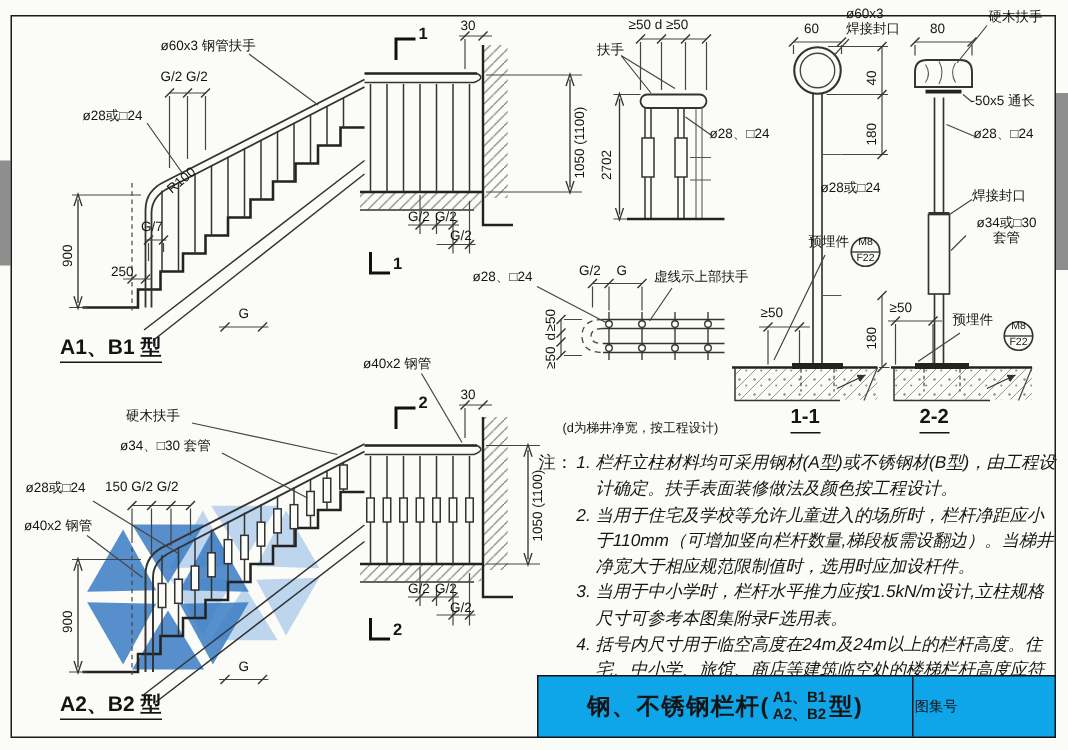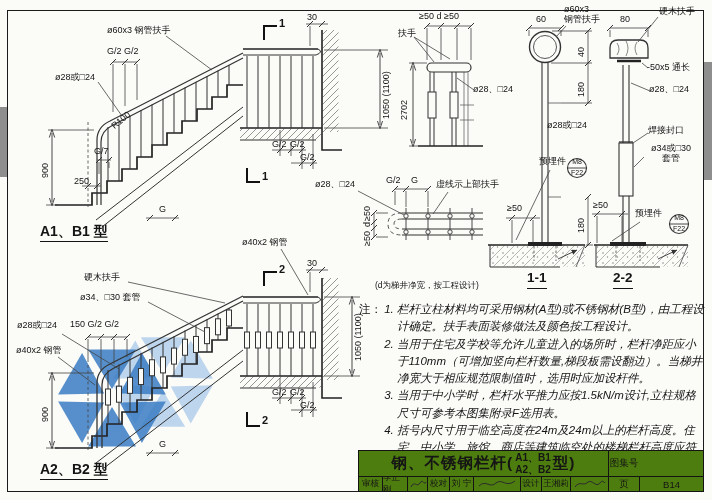--- a/index.html
+++ b/index.html
@@ -18,21 +18,21 @@
   .ann.b{font-weight:bold;}
   .ann.u{border-bottom:1.5px solid #141414;padding-bottom:2px;}
   
   .notes{position:absolute;left:359px;top:301px;width:345px;z-index:3;
          font-size:11.5px;line-height:17.3px;}
   .notes-prefix{position:absolute;left:0;top:0;}
   #notes-list{margin:0 0 0 22px;padding-left:16px;}
   #notes-list li{margin:0;padding:0;font-style:italic;}
   
   .tb{position:absolute;left:358px;top:450px;width:346px;height:42px;z-index:4;
-      border:1.5px solid #141414;box-sizing:border-box;background:#4d7c0f;display:flex;flex-direction:column;}
+      border:1.5px solid #141414;box-sizing:border-box;background:#0ea5e9;display:flex;flex-direction:column;}
   .tb-r1{display:flex;flex:1;min-height:0;}
   .tb-r2{display:flex;height:14px;border-top:1px solid #141414;font-size:8.5px;align-items:stretch;}
   .tb-cell{border-left:1px solid #141414;display:flex;align-items:center;justify-content:center;
            box-sizing:border-box;overflow:hidden;}
   .tb-cell:first-child{border-left:none;}
   .tb-title{flex:0 0 249px;display:flex;align-items:center;justify-content:center;gap:2px;box-sizing:border-box;}
   .tb-main{font-size:15.5px;font-weight:700;letter-spacing:1px;}
   .tb-types{display:flex;flex-direction:column;font-size:10px;font-weight:700;line-height:1.15;text-align:center;}
   .tb-lab1{flex:0 0 31px;font-size:9.5px;}
   .tb-val1{flex:1;font-size:12.5px;letter-spacing:1px;font-weight:600;}
@@ -351,21 +351,21 @@
       <div class="ann" style="left: 242px; top: 238px;">ø40x2 钢管</div>
       <div class="ann b" style="left: 279px; top: 263px; font-size: 11px;">2</div>
       <div class="ann" style="left: 307px; top: 259px;">30</div>
       <div class="ann" style="left: 354px; top: 361px; transform: rotate(-90deg);">1050 (1100)</div>
       <div class="ann" style="left: 272px; top: 388px;">G/2</div>
       <div class="ann" style="left: 290px; top: 388px;">G/2</div>
       <div class="ann" style="left: 300px; top: 401px;">G/2</div>
       <div class="ann b" style="left: 262px; top: 414px; font-size: 11px;">2</div>
       <div class="ann" style="left: 536px; top: 15px;">60</div>
       <div class="ann pre" style="left: 564px; top: 5px;">ø60x3
-钢管扶手</div>
+焊接封口</div>
       <div class="ann" style="left: 577px; top: 57px; transform: rotate(-90deg);">40</div>
       <div class="ann" style="left: 577px; top: 97px; transform: rotate(-90deg);">180</div>
       <div class="ann" style="left: 547px; top: 121px;">ø28或□24</div>
       <div class="ann" style="left: 539px; top: 157px;">预埋件</div>
       <div class="ann" style="left: 567px; top: 158px; font-size: 7px; width: 20px; text-align: center;">M8</div>
       <div class="ann" style="left: 567px; top: 169px; font-size: 7px; width: 20px; text-align: center;">F22</div>
       <div class="ann" style="left: 507px; top: 204px;">≥50</div>
       <div class="ann" style="left: 577px; top: 233px; transform: rotate(-90deg);">180</div>
       <div class="ann b u" style="left: 527px; top: 271px; font-size: 13.5px;">1-1</div>
       <div class="ann" style="left: 620px; top: 15px;">80</div>
@@ -397,39 +397,14 @@
       <div class="tb-cell tb-title">
         <span class="tb-main">钢、不锈钢栏杆(</span>
         <span class="tb-types">
           <span>A1、B1</span>
           <span>A2、B2</span>
         </span>
         <span class="tb-main">型)</span>
       </div>
       <div class="tb-cell tb-lab1">图集号</div>
     </div>
-    <div class="tb-r2">
-      <div class="tb-cell" style="flex:0 0 23px">审核</div>
-      <div class="tb-cell" style="flex:0 0 25px">李正刚</div>
-      <div class="tb-cell sig" style="flex:0 0 20px">
-        <svg width="18" height="12">
-            <path d="M2,9 C5,2 8,10 11,5 S15,8 17,4" fill="none" stroke="#2b2b2b" stroke-width="1"></path>
-          </svg>
-      </div>
-      <div class="tb-cell" style="flex:0 0 22px">校对</div>
-      <div class="tb-cell" style="flex:0 0 24px">刘 宁</div>
-      <div class="tb-cell sig" style="flex:0 0 47px">
-        <svg width="42" height="12">
-            <path d="M3,8 C10,1 14,11 20,5 C26,0 30,10 39,3" fill="none" stroke="#2b2b2b" stroke-width="1"></path>
-          </svg>
-      </div>
-      <div class="tb-cell" style="flex:0 0 21px">设计</div>
-      <div class="tb-cell" style="flex:0 0 29px">王湘莉</div>
-      <div class="tb-cell sig" style="flex:0 0 38px">
-        <svg width="34" height="12">
-            <path d="M2,9 C7,2 10,9 15,4 C19,1 23,10 27,5 S31,7 32,4" fill="none" stroke="#2b2b2b" stroke-width="1"></path>
-          </svg>
-      </div>
-      <div class="tb-cell tb-pg" style="flex:0 0 31px">页</div>
-      <div class="tb-cell tb-pg" style="flex:1">B14</div>
-    </div>
   </div>
 </div>
 
 </body></html>

